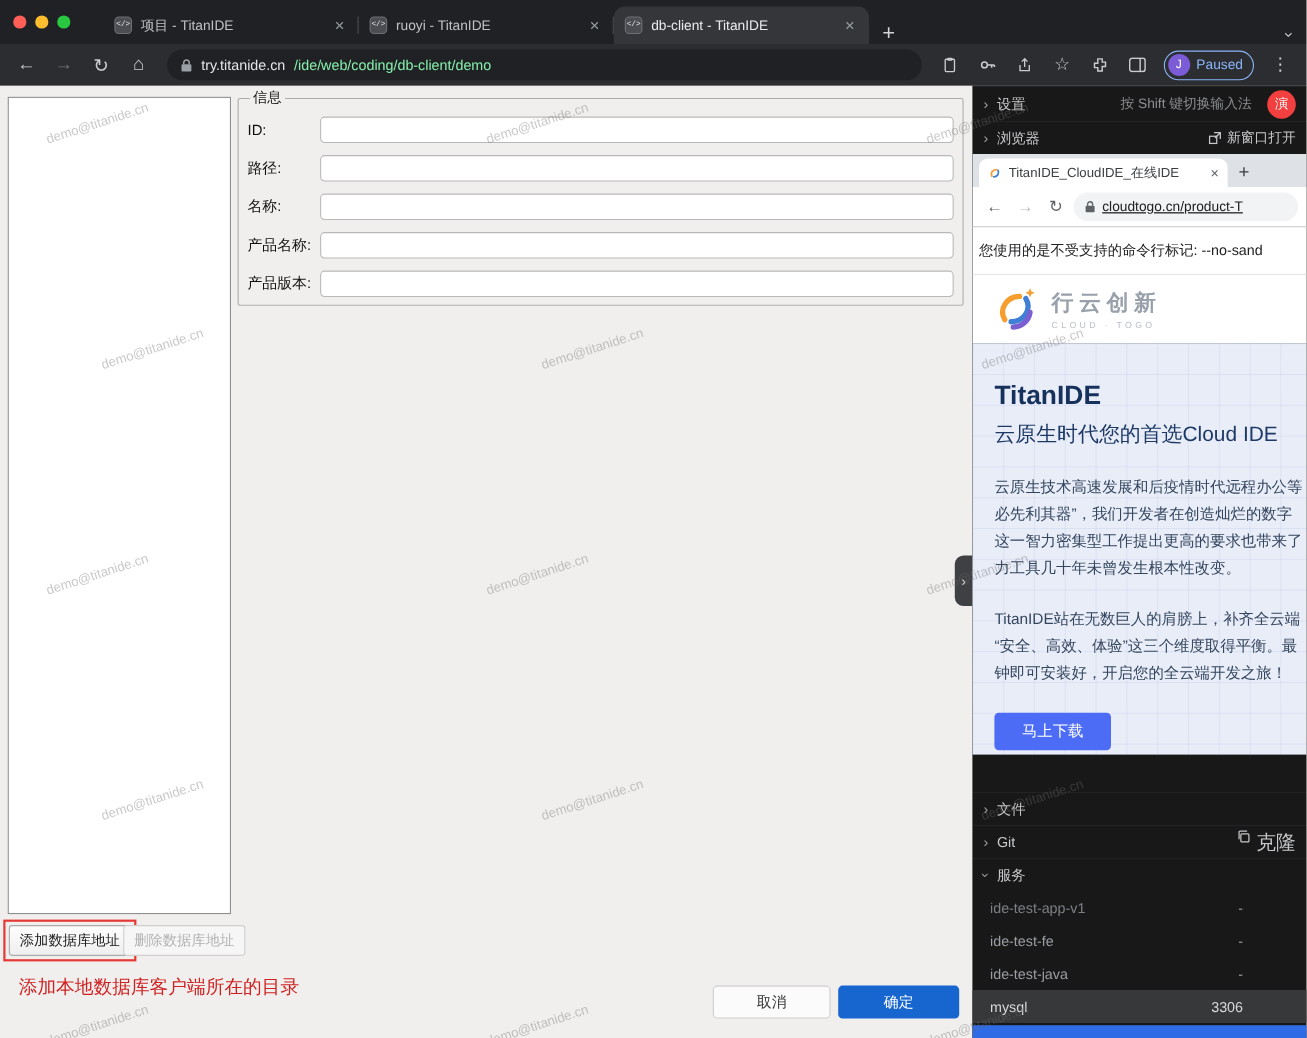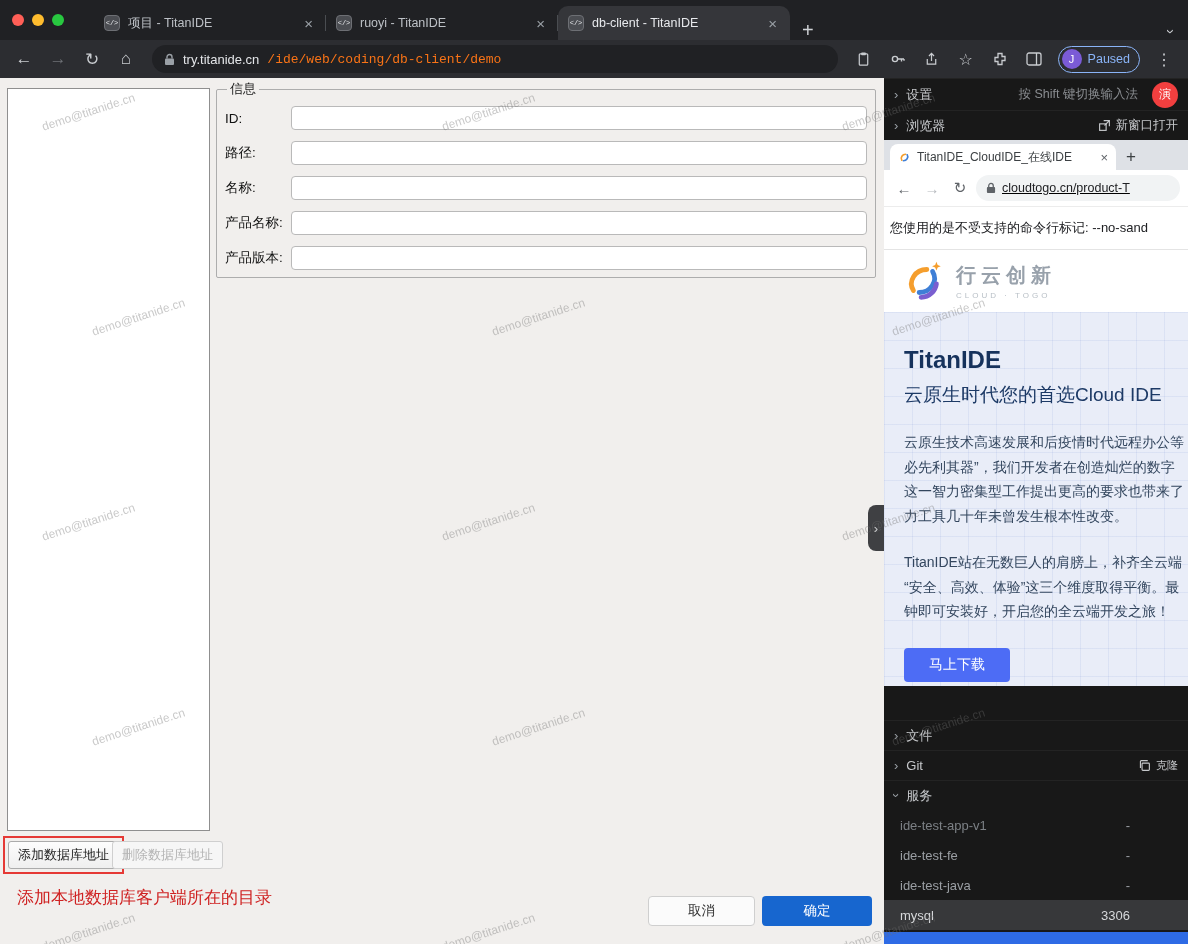--- a/index.html
+++ b/index.html
@@ -20,21 +20,21 @@
   .tab-close { color:#9aa0a6; font-size:15px; line-height:1; padding:1px 3px; border-radius:50%; }
   .newtab { color:#cfd2d6; font-size:20px; padding:0 12px; line-height:1; }
   .strip-chevron { color:#cfd2d6; margin:0 14px 0 auto; font-size:15px; transform:rotate(90deg); }
 
   .toolbar { position:absolute; top:40px; left:0; width:100%; height:38px; background:#2c2d31; display:flex; align-items:center; padding:0 10px; gap:6px; }
   .nav-ic { color:#c9ccd0; font-size:17px; width:28px; height:28px; display:flex; align-items:center; justify-content:center; border-radius:50%; }
   .nav-ic.dim { color:#6e7176; }
   .urlbar { height:28px; flex:1; max-width:700px; background:#202124; border-radius:14px; display:flex; align-items:center; gap:8px; padding:0 12px; margin:0 6px; }
   .urlbar svg { color:#9aa0a6; flex:none; }
   .url-domain { color:#e3e5e8; font-size:13px; white-space:nowrap; }
-  .url-path { color:#f97316; font-size:13px; white-space:nowrap;font-family:Liberation Mono, monospace; }
+  .url-path { color:#86efac; font-size:13px; white-space:nowrap; }
   .tool-ic { color:#c9ccd0; width:28px; height:26px; display:flex; align-items:center; justify-content:center; font-size:16px; }
   .profile-chip { display:flex; align-items:center; border:1.5px solid #8ab4f8; border-radius:15px; height:27px; padding:2px 9px 2px 3px; gap:6px; margin:0 4px; }
   .avatar { width:20px; height:20px; border-radius:50%; background:#7b5bd6; color:#fff; font-size:11px; display:flex; align-items:center; justify-content:center; }
   .paused { color:#8ab4f8; font-size:12.5px; }
 
   
   .content { position:absolute; top:78px; left:0; width:1188px; height:866px; display:flex; }
   .main { position:relative; width:884px; height:866px; background:#f1efed; overflow:hidden; }
   .listbox { position:absolute; left:7px; top:10px; width:203px; height:743px; background:#fff; border:1px solid #8f8f8f; }
   fieldset.info { position:absolute; left:216px; top:2px; width:660px; height:198px; border:1px solid #adadad; border-radius:2px; padding:8px 8px 6px 8px; }
@@ -78,21 +78,21 @@
   .hero { height:374px; background-color:#e9edf8;
     background-image:linear-gradient(rgba(140,160,220,0.15) 1px, transparent 1px), linear-gradient(90deg, rgba(140,160,220,0.15) 1px, transparent 1px);
     background-size:28px 28px; padding:34px 0 0 20px; flex:none; overflow:hidden; }
   .hero-title { font-size:24px; font-weight:800; color:#16325c; }
   .hero-sub { font-size:19px; color:#1d3a66; margin-top:8px; white-space:nowrap; }
   .hero p { margin-top:22px; }
   .hero .pline { font-size:14px; color:#33465e; line-height:1.75; white-space:nowrap; }
   .btn-download { margin-top:24px; width:106px; height:34px; border:none; border-radius:4px; color:#fff; font-size:14px; }
   .gap-dark { height:34px; flex:none; }
   .row-section { height:30px; }
-  .clone { margin-left:auto; display:flex; align-items:center; gap:5px; color:#c6c8cb; font-size:11px; }
+  .clone { margin-left:auto; display:flex; gap:5px; color:#c6c8cb; font-size:18px; }
   .svc { height:30px; display:flex; align-items:center; justify-content:space-between; padding:0 16px; color:#9b9fa4; font-size:13px; flex:none; }
   .svc .port { color:#9b9fa4; padding-right:42px; }
   .svc.clipped { color:#7c8085; }
   .svc.selected { background:#37383a; color:#d6d8da; }
   .svc.selected .port { color:#d6d8da; }
   .status-strip { margin-top:auto; height:12px; flex:none; }
 
   
   #watermarks { position:absolute; inset:0; pointer-events:none; z-index:60; }
   .wm { position:absolute; font-size:12px; color:rgba(110,110,110,0.38); transform:rotate(-18deg); white-space:nowrap; }

